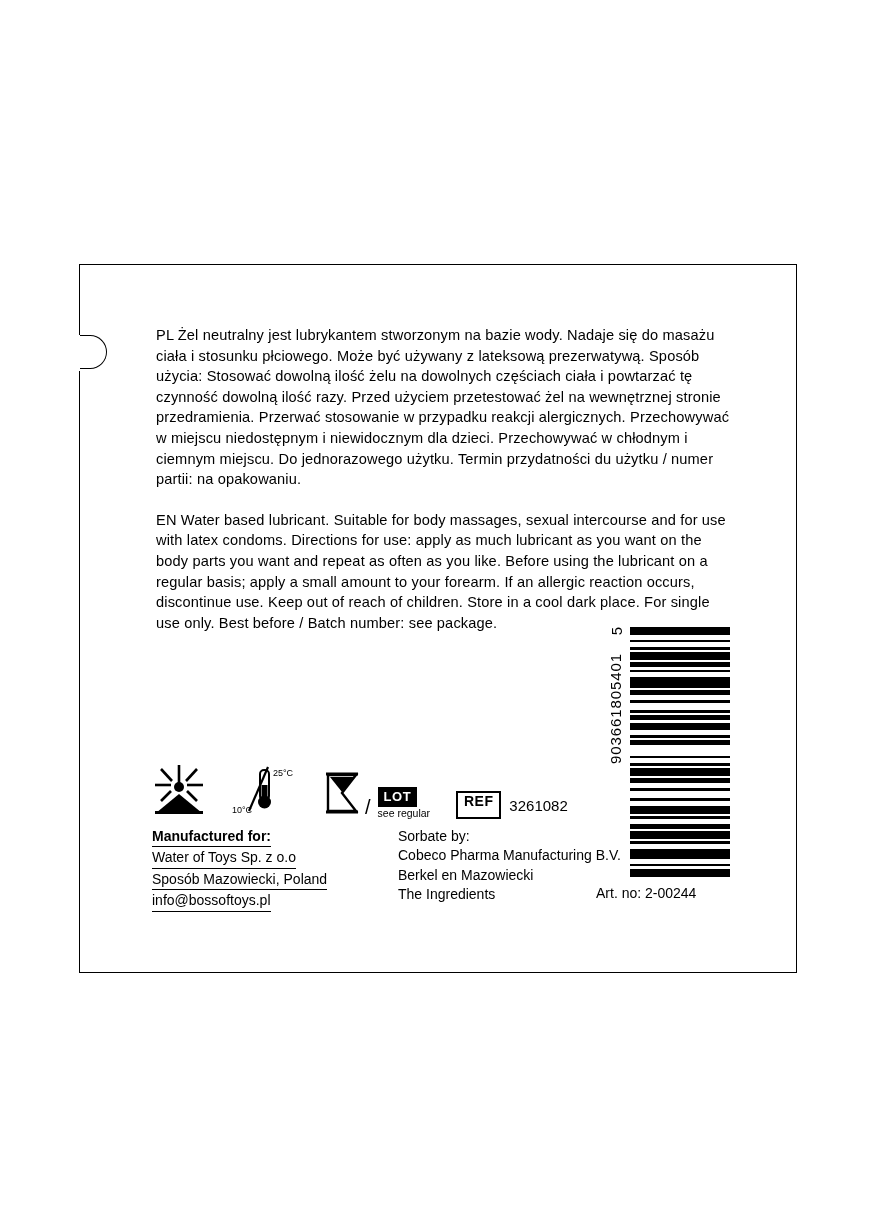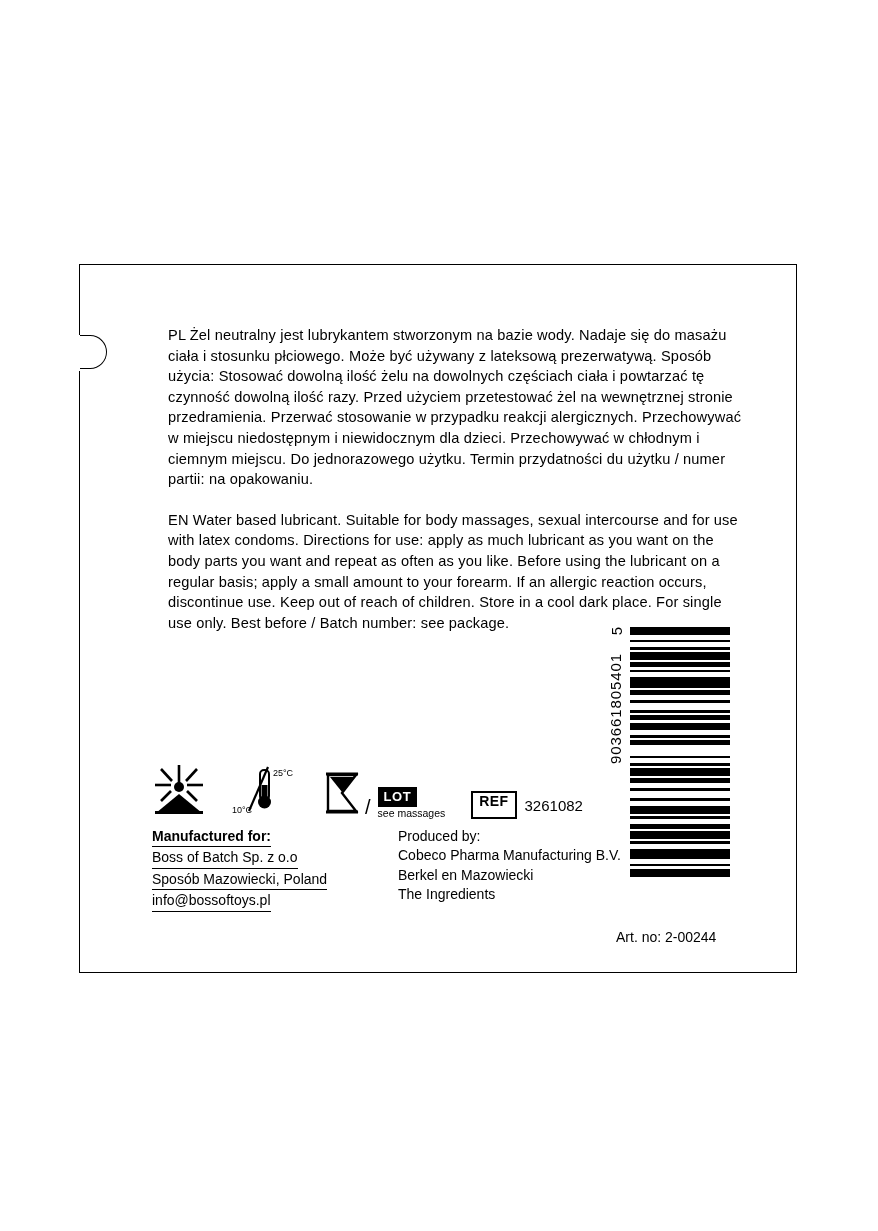--- a/index.html
+++ b/index.html
@@ -44,21 +44,21 @@
     position: absolute;
     left: -3px;
     top: -1px;
     width: 4px;
     height: 36px;
     background: #ffffff;
   }
 
   .content {
     position: absolute;
-    left: 88px;
+    left: 76px;
     top: 60px;
     width: 578px;
   }
 
   p.para {
     margin: 0 0 20px 0;
     font-size: 14.6px;
     line-height: 20.6px;
     text-align: left;
     letter-spacing: 0.01em;
@@ -173,24 +173,23 @@
     top: 0;
     width: 100px;
     height: 250px;
     display: flex;
     flex-direction: column;
     justify-content: flex-start;
   }
   .bar { width: 100%; background: #000; }
   .artno {
     position: absolute;
-    left: 536px;
+    left: 516px;
     top: 620px;
     font-size: 14px;
-    margin-top: 44px;
   }
 </style>
 </head>
 <body>
 
 <div class="label-card">
   <div class="notch"></div>
 
   <div class="content">
     <p class="para pl">PL Żel neutralny jest lubrykantem stworzonym na bazie wody. Nadaje się do masażu ciała i stosunku płciowego. Może być używany z lateksową prezerwatywą. Sposób użycia: Stosować dowolną ilość żelu na dowolnych częściach ciała i powtarzać tę czynność dowolną ilość razy. Przed użyciem przetestować żel na wewnętrznej stronie przedramienia. Przerwać stosowanie w przypadku reakcji alergicznych. Przechowywać w miejscu niedostępnym i niewidocznym dla dzieci. Przechowywać w chłodnym i ciemnym miejscu. Do jednorazowego użytku. Termin przydatności du użytku / numer partii: na opakowaniu.</p>
@@ -234,39 +233,39 @@
         <svg width="36" height="44" viewBox="0 0 36 44" aria-hidden="true">
           <path d="M4 4 L32 4 L18 22 L32 40 L4 40 Z" fill="none" stroke="#000" stroke-width="2.4"></path>
           <path d="M6 6 L30 6 L18 21 Z" fill="#000"></path>
           <rect x="2" y="1.5" width="32" height="3" fill="#000"></rect>
           <rect x="2" y="39.5" width="32" height="3" fill="#000"></rect>
         </svg>
       </span>
       <span class="slash">/</span>
       <span>
         <span class="lot-tag">LOT</span>
-        <div class="see-package">see massages</div>
+        <div class="see-package">see regular</div>
       </span>
     </div>
 
     <div class="ref-box">
       <span class="ref-tag">REF</span>
       <span class="ref-num">3261082</span>
     </div>
   </div>
 
   <div class="footer">
     <div class="foot-col underlined" style="width:210px">
       <div><span class="u head">Manufactured for:</span></div>
-      <div><span class="u">Boss of Batch Sp. z o.o</span></div>
+      <div><span class="u">Water of Toys Sp. z o.o</span></div>
       <div><span class="u">Sposób Mazowiecki, Poland</span></div>
       <div><span class="u">info@bossoftoys.pl</span></div>
     </div>
     <div class="foot-col">
-      <div>Produced by:</div>
+      <div>Sorbate by:</div>
       <div>Cobeco Pharma Manufacturing B.V.</div>
       <div>Berkel en Mazowiecki</div>
       <div>The Ingredients</div>
     </div>
   </div>
 
   <div class="barcode-wrap">
     <div class="barcode-lead">5</div>
     <div class="barcode-digits" style="top:26px">903661805401</div>
     <div class="bars" id="bars">

